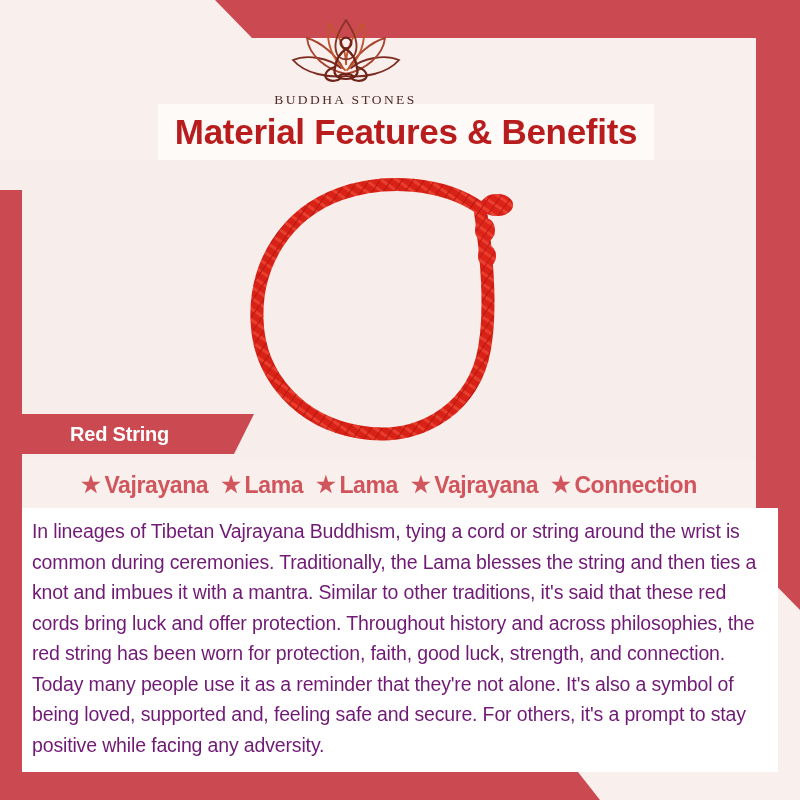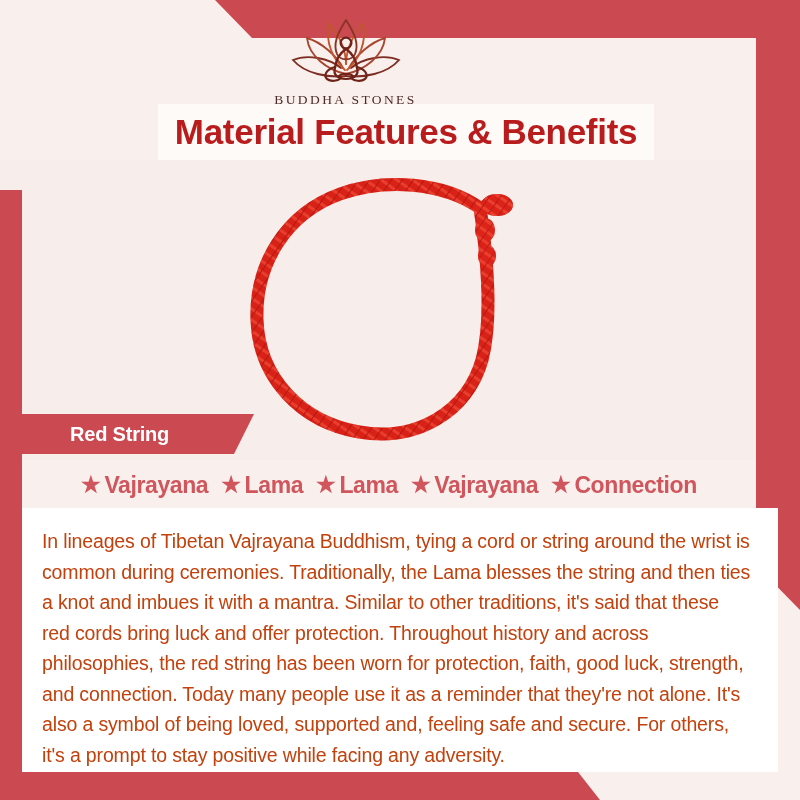--- a/index.html
+++ b/index.html
@@ -163,24 +163,24 @@
     position: absolute;
     left: 22px; top: 508px;
     width: 756px;
     height: 264px;
     background: #ffffff;
     padding: 6px 14px 0 8px;
     box-sizing: border-box;
     z-index: 4;
   }
   .copy p {
-    margin: 12px;
+    margin: 2px;
     font-size: 19.5px;
     line-height: 30.5px;
-    color: #c2410c;
+    color: #701a75;
     letter-spacing: -0.15px;
   }
 </style>
 </head>
 <body>
 
 <div class="page">
 
   <div class="band-top"></div>
   <div class="bar-right"></div>

